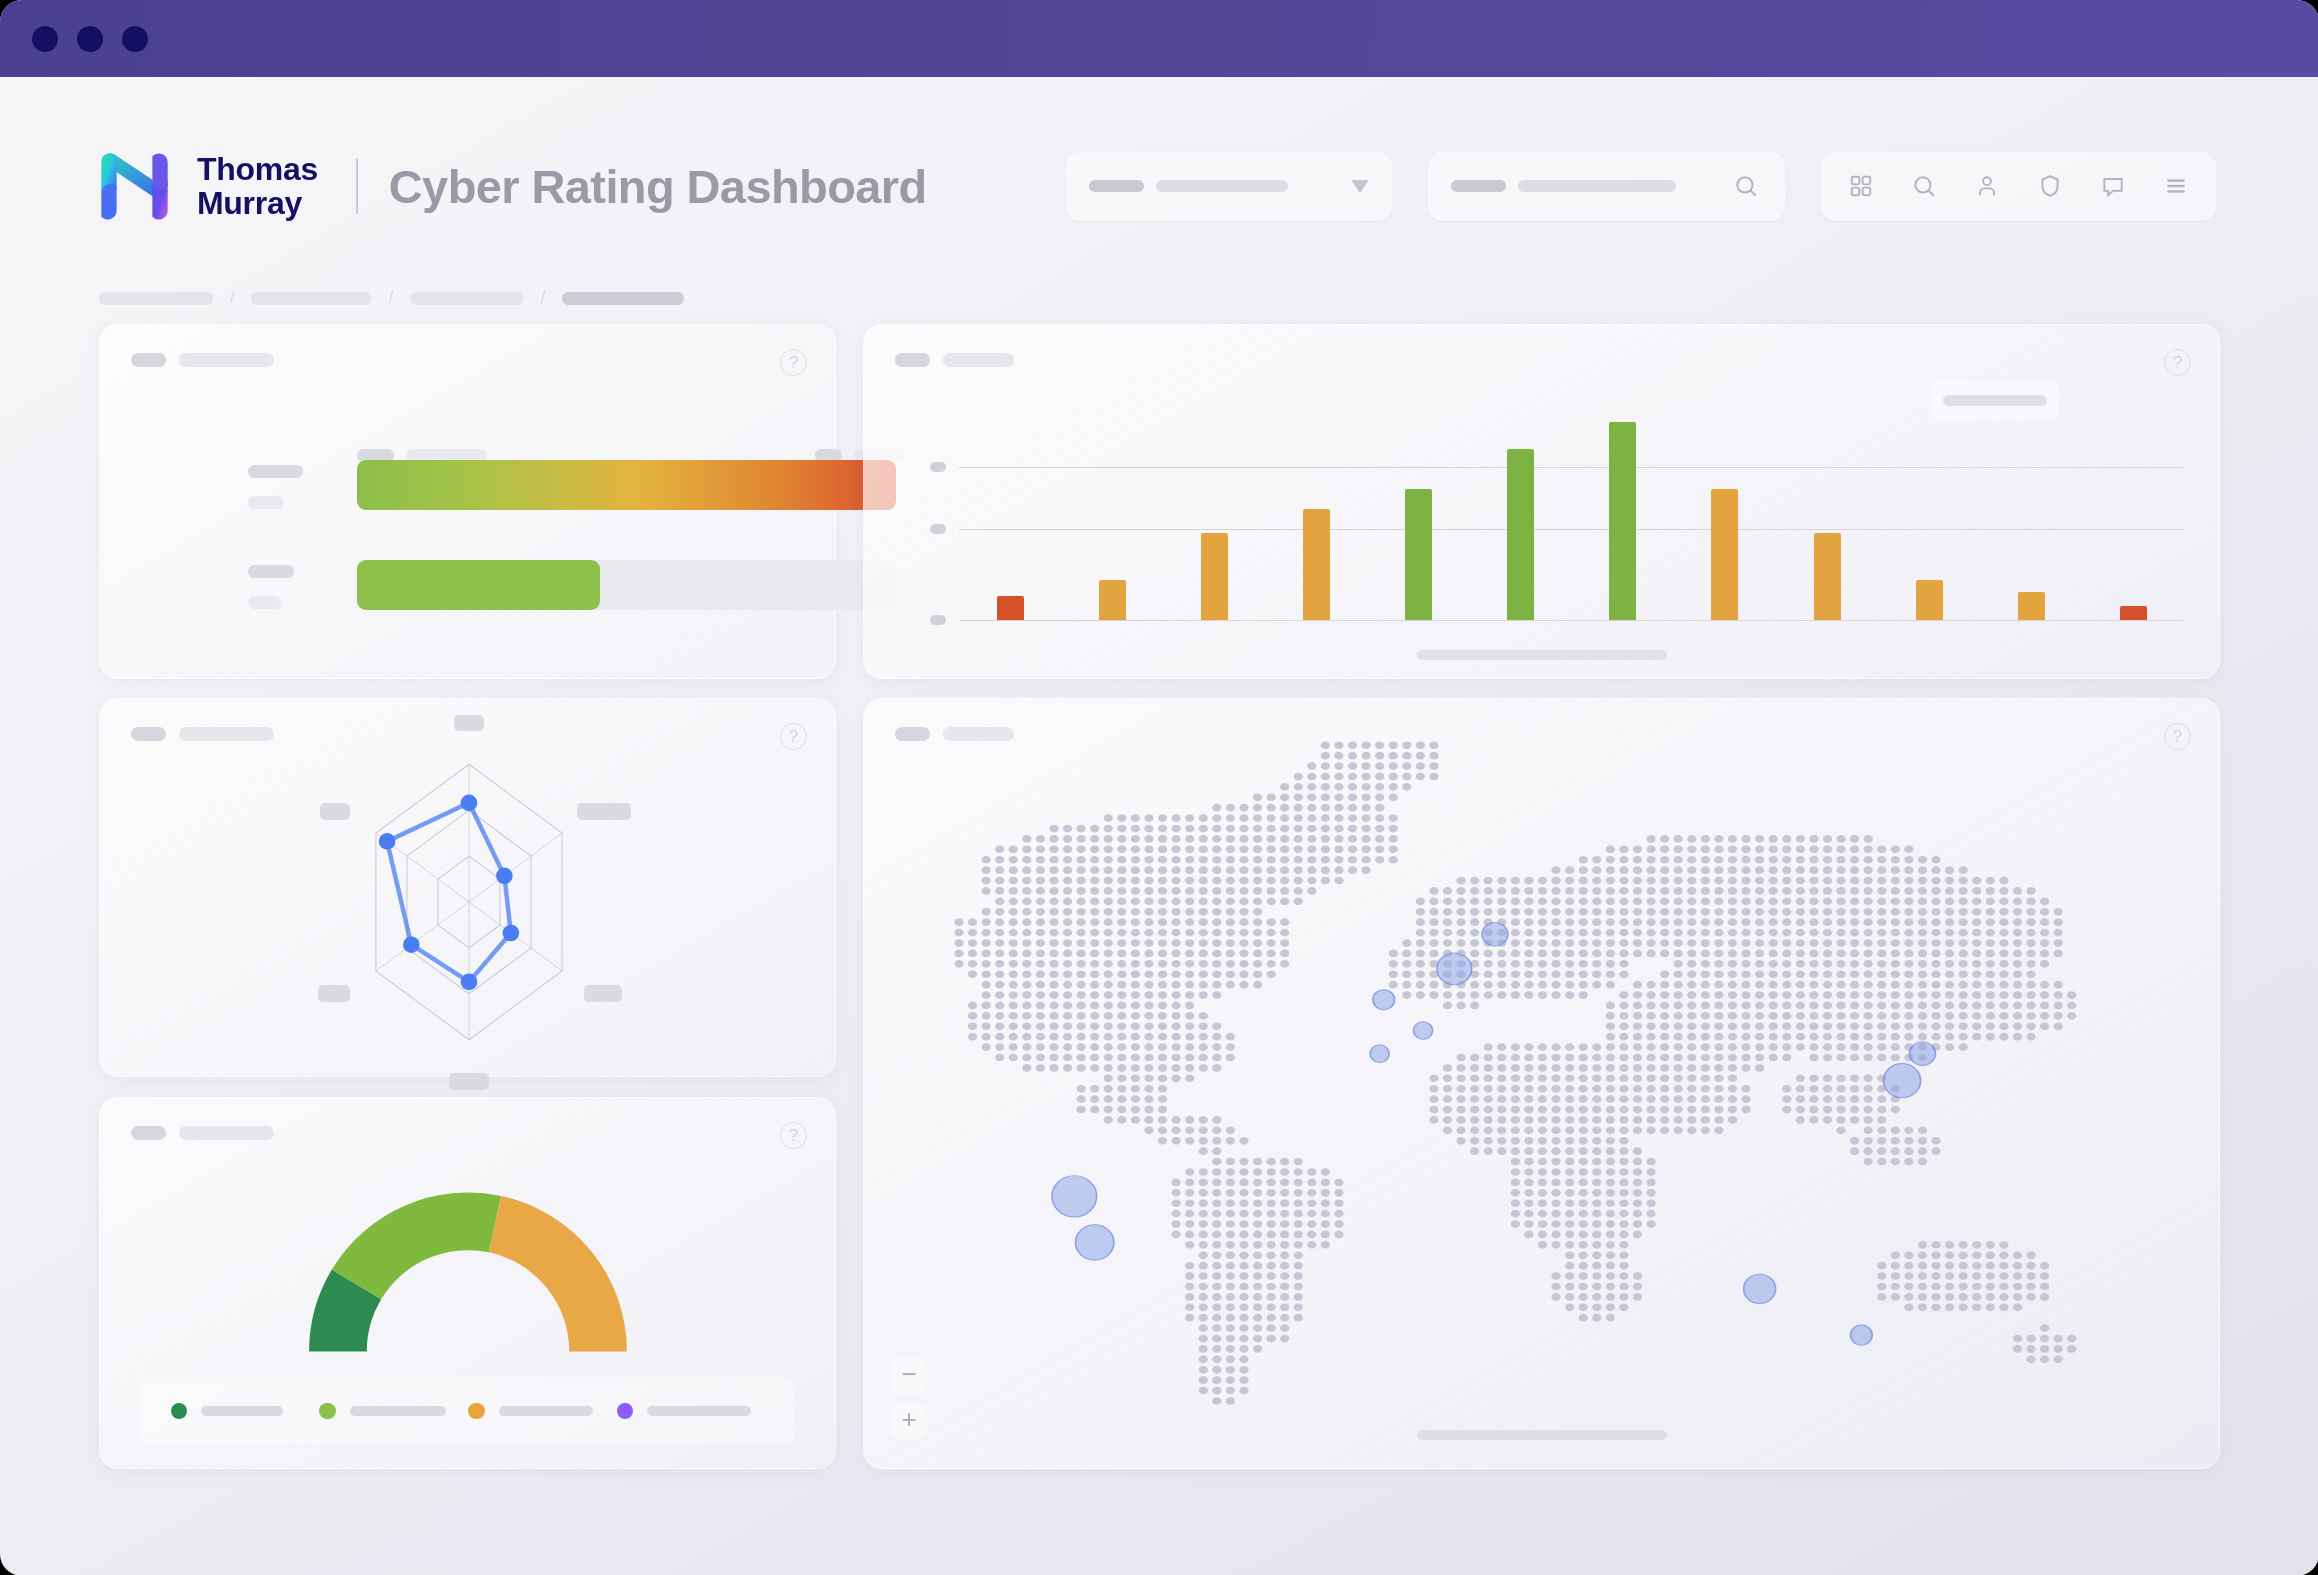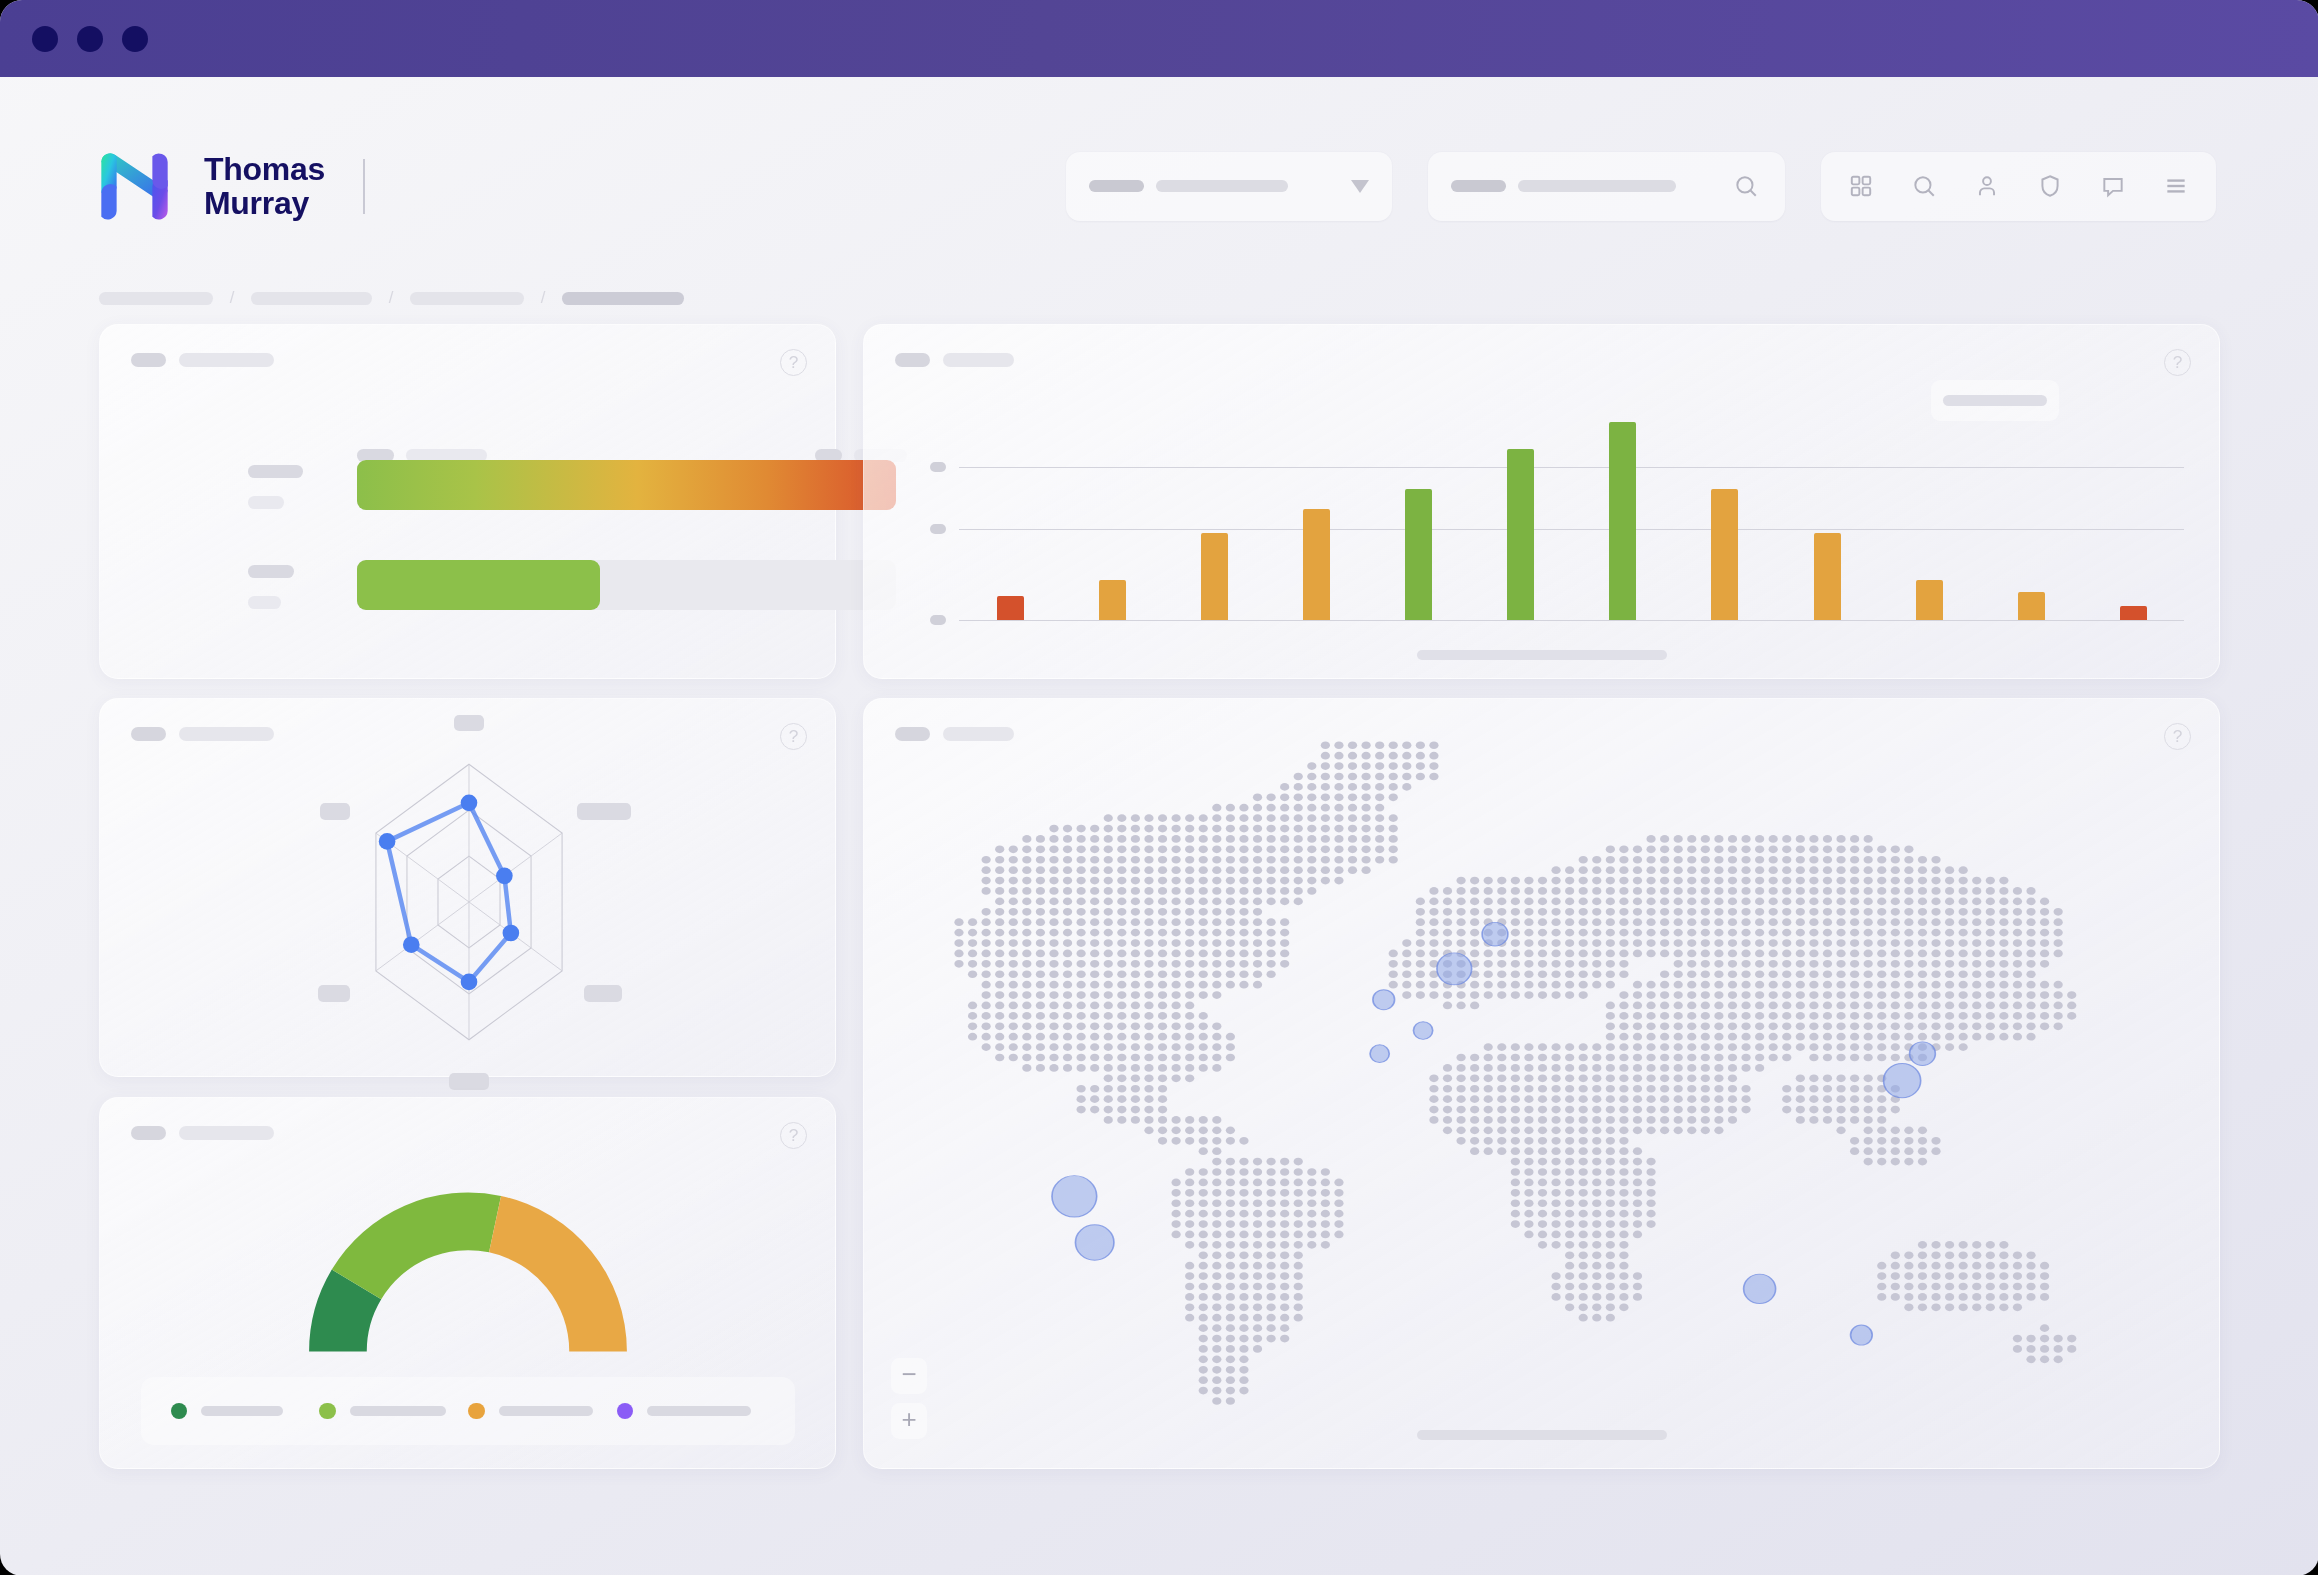--- a/index.html
+++ b/index.html
@@ -18,21 +18,21 @@
     position: absolute; left: 0; top: 0; width: 2319px; height: 77px;
     background: linear-gradient(95deg, #4b3f93 0%, #534595 45%, #5a4aa3 100%);
     display: flex; align-items: center; padding-left: 32px; gap: 19px;
   }
   .dot { width: 26px; height: 26px; border-radius: 50%; background: #140f62; }
   
   .header {
     position: absolute; left: 0; top: 77px; width: 2319px; height: 218px;
     display: flex; align-items: center; padding: 0 103px 0 96px;
   }
-  .brand { display: flex; align-items: center; gap: 31px; }
+  .brand { display: flex; align-items: center; gap: 24px; }
   .brandmark { width: 77px; height: 67px; flex: none; }
   .brandtext {
     font-size: 32px; line-height: 1.07; font-weight: 700; color: #151062;
     letter-spacing: -0.3px; white-space: pre-line;
   }
   .vrule { width: 1.9px; height: 55px; background: #c9c9d4; margin: 0 31px 0 38px; }
   .pagetitle {
     font-size: 47px; font-weight: 700; color: #9a9aa6; letter-spacing: -0.6px;
     white-space: nowrap;
   }
@@ -167,20 +167,21 @@
         <path d="M8 14 a14 14 0 0 1 22-11 L112 58 a14 14 0 0 1 -22 11 L8 14 Z" fill="url(#lgC)"></path>
         <path d="M8 14 a14 14 0 0 1 24-9 l0 48 a14 14 0 0 1 -24 9 Z" fill="url(#lgA)"></path>
         <path d="M112 91 a14 14 0 0 1 -24 9 l0 -48 a14 14 0 0 1 24 -9 Z" fill="url(#lgB)"></path>
         <path d="M8 62 a14 14 0 0 1 24 -9 l0 38 a14 14 0 0 1 -24 9 Z" fill="#4a6ef2"></path>
         <path d="M88 5 a14 14 0 0 1 24 9 l0 38 a14 14 0 0 1 -24 -9 Z" fill="#6a58ea"></path>
       </svg>
       <div class="brandtext">Thomas
 Murray</div>
     </div>
     <div class="vrule"></div>
+    <div class="pagetitle">Cyber Rating Dashboard</div>
 
     <div class="hdr-right">
       <div class="pill sel">
         <span class="ph" style="width:55px"></span>
         <span class="ph ph-l" style="width:132px"></span>
         <span class="caret"></span>
       </div>
       <div class="pill srch">
         <span class="ph" style="width:55px"></span>
         <span class="ph ph-l" style="width:158px"></span>

